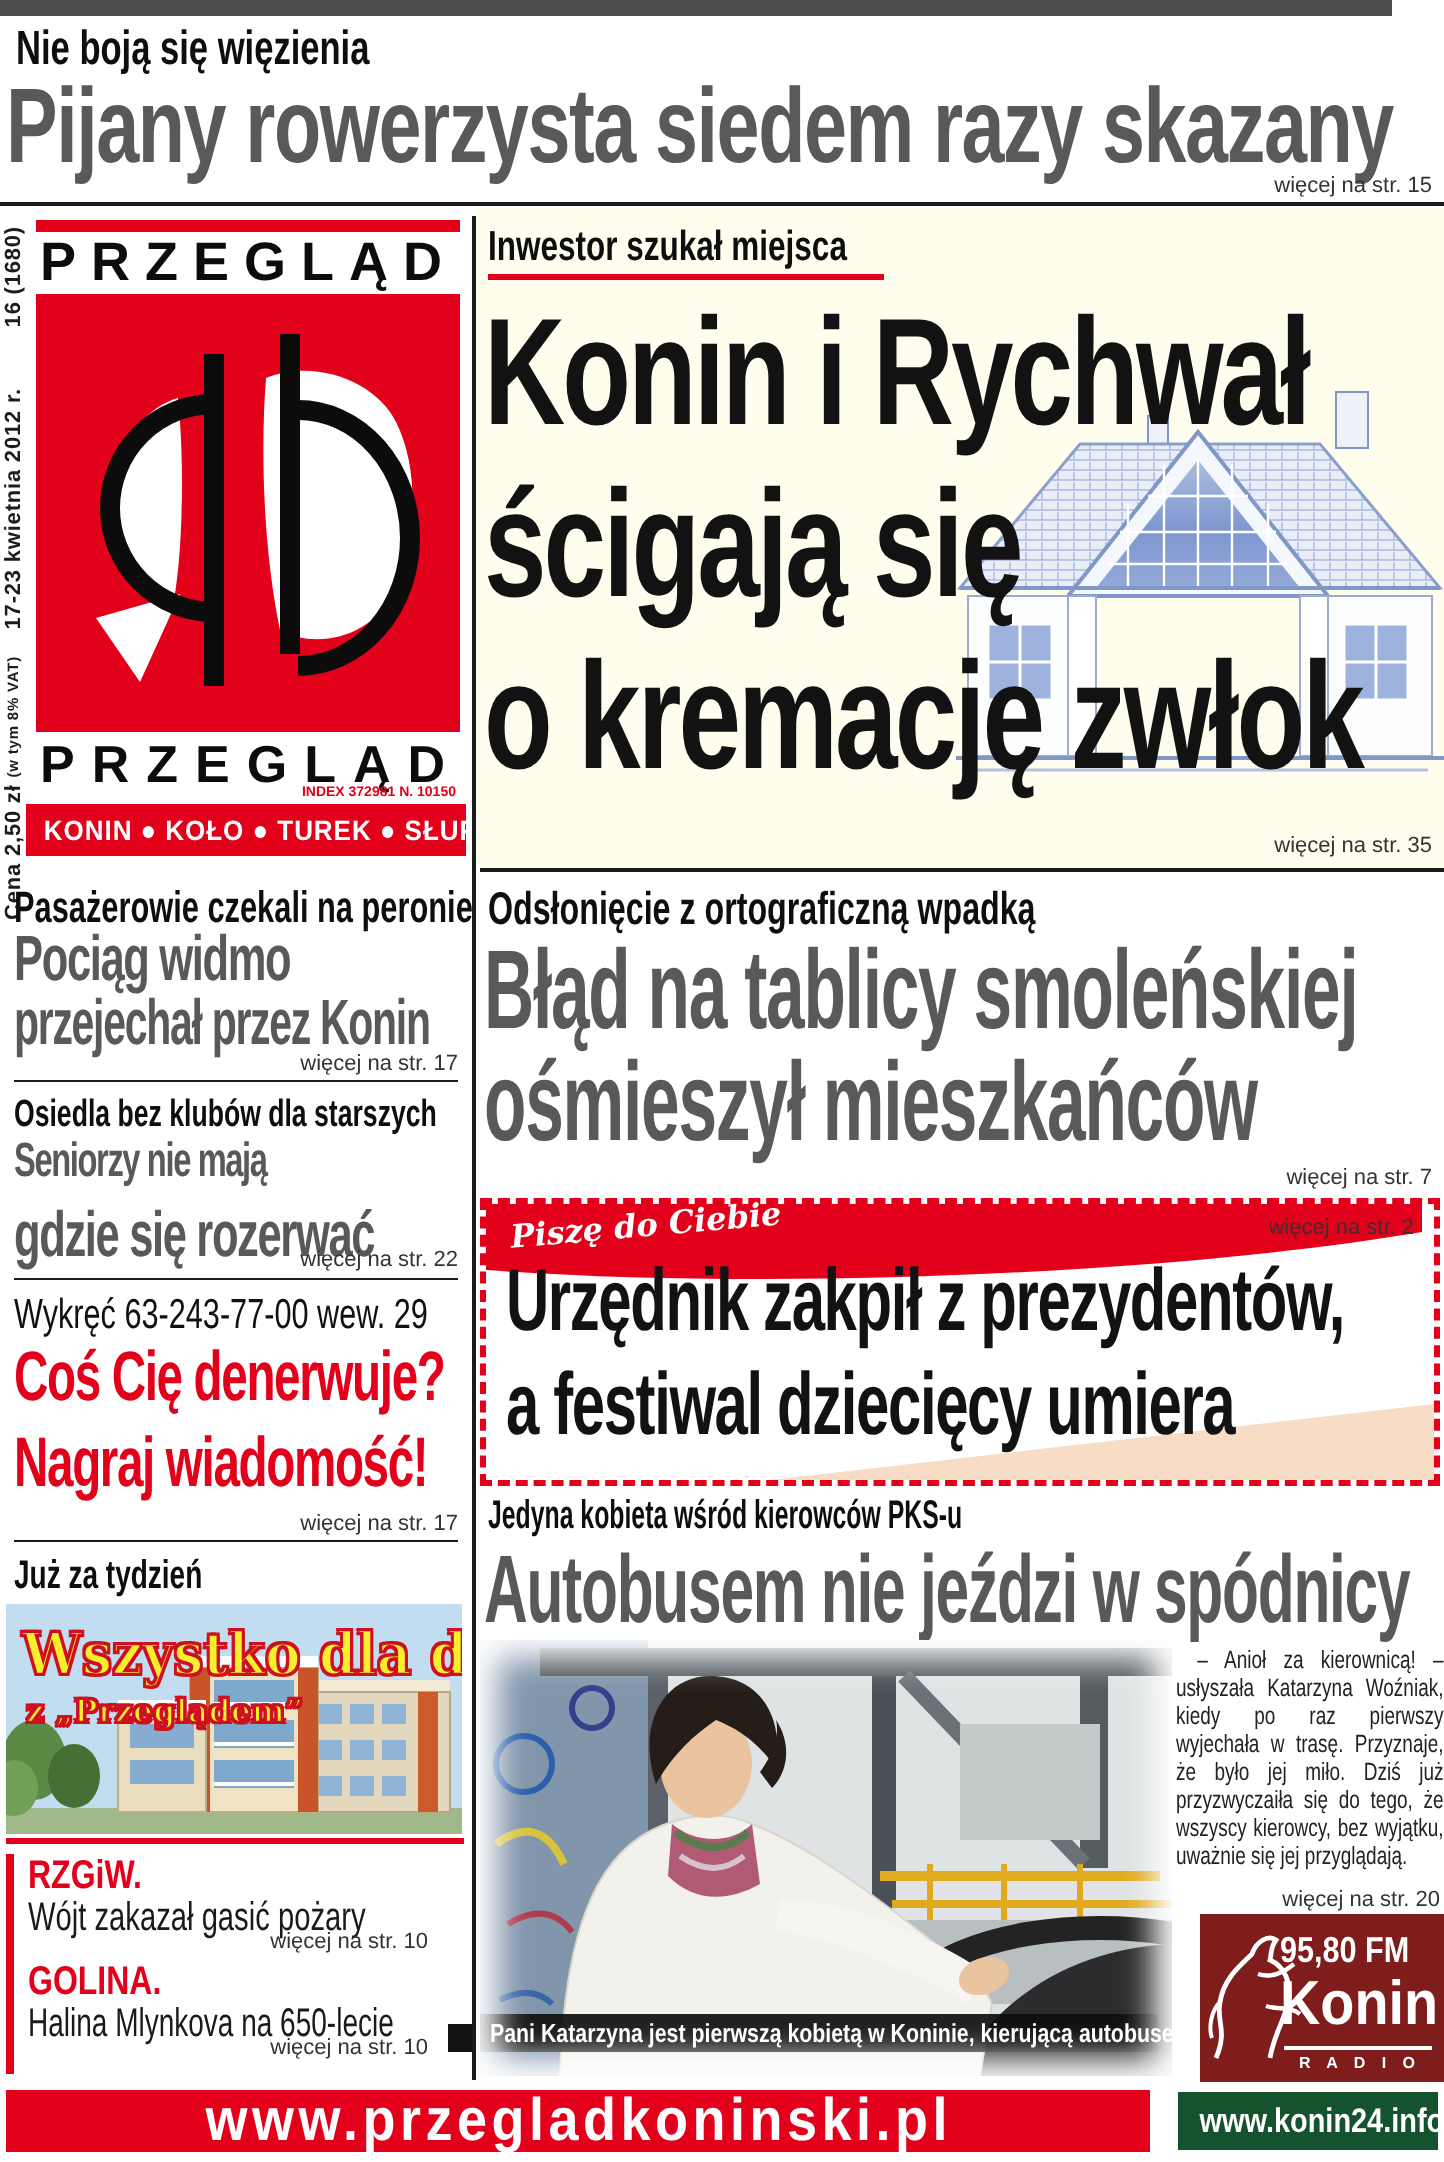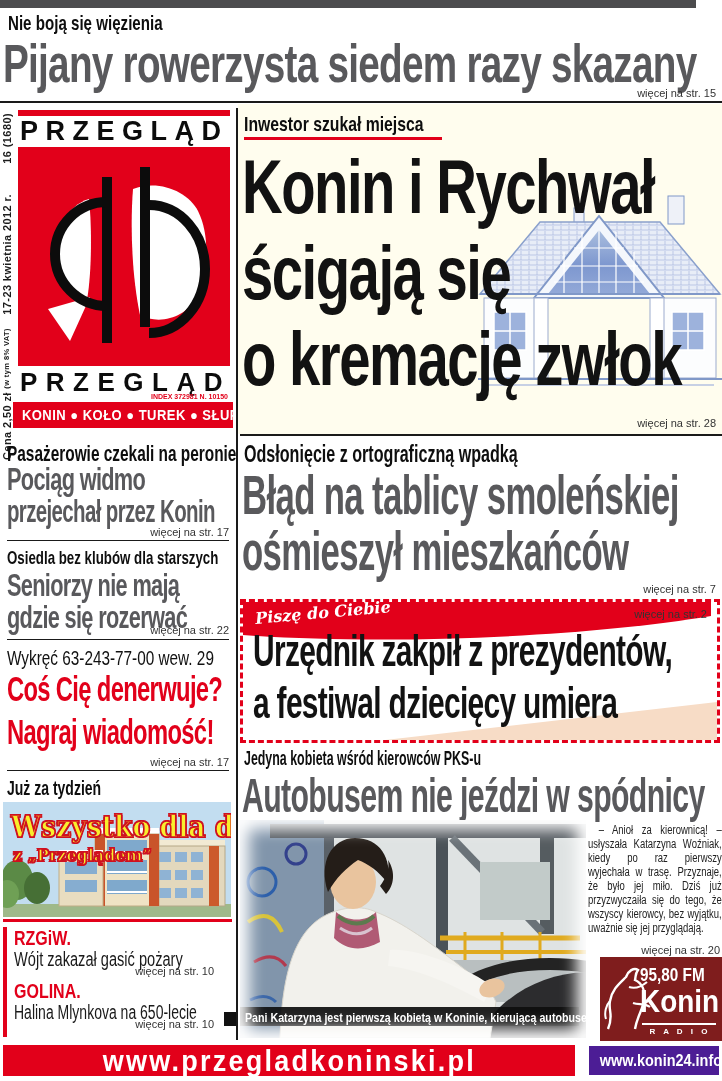--- a/index.html
+++ b/index.html
@@ -22,21 +22,21 @@
   .photo-vignette{position:absolute;inset:0;box-shadow:inset 0 0 16px 9px #fff;pointer-events:none}
   .adtitle{font-family:"DejaVu Serif",serif;font-weight:700;color:#f8ef2d;
            -webkit-text-stroke:1.3px #cf1020;
            text-shadow:1px 1px 0 #cf1020,-1px -1px 0 #cf1020,1px -1px 0 #cf1020,-1px 1px 0 #cf1020}
   .script{font-family:"DejaVu Serif",serif;font-style:italic;font-weight:700;color:#fff}
 </style>
 </head>
 <body>
 
 <div class="a" style="left:0;top:0;width:696px;height:8px;background:#4c4c4e"></div>
-<div class="a" style="left:8px;top:11px;font-size:21px">
+<div class="a" style="left:8px;top:11px;font-size:24px">
   <span class="cx kick" style="transform:scaleX(.72)">Nie boją się więzienia</span>
 </div>
 <div class="a" style="left:3px;top:33px;font-size:53px">
   <span class="cx hl gray" style="transform:scaleX(.73)">Pijany rowerzysta siedem razy skazany</span>
 </div>
 <div class="more" style="left:0;top:87px;width:716px">więcej na str. 15</div>
 <div class="hr" style="left:0;top:101px;width:722px;height:2px"></div>
 
 <div class="vert" style="top:113px">16 (1680)</div>
 <div class="vert" style="top:194px">17-23 kwietnia 2012 r.</div>
@@ -67,21 +67,21 @@
   <span class="cx kick" style="transform:scaleX(.7)">Pasażerowie czekali na peronie</span></div>
 <div class="a" style="left:7px;top:461px;font-size:32px">
   <span class="cx hl gray" style="transform:scaleX(.68)">Pociąg widmo</span></div>
 <div class="a" style="left:7px;top:493px;font-size:32px">
   <span class="cx hl gray" style="transform:scaleX(.64)">przejechał przez Konin</span></div>
 <div class="more" style="left:7px;top:526px;width:222px">więcej na str. 17</div>
 <div class="hr" style="left:7px;top:540px;width:222px;height:1px"></div>
 
 <div class="a" style="left:7px;top:547px;font-size:19px">
   <span class="cx kick" style="transform:scaleX(.7)">Osiedla bez klubów dla starszych</span></div>
-<div class="a" style="left:7px;top:567px;font-size:32px">
+<div class="a" style="left:7px;top:567px;font-size:24px">
   <span class="cx hl gray" style="transform:scaleX(.68)">Seniorzy nie mają</span></div>
 <div class="a" style="left:7px;top:599px;font-size:32px">
   <span class="cx hl gray" style="transform:scaleX(.68)">gdzie się rozerwać</span></div>
 <div class="more" style="left:7px;top:624px;width:222px">więcej na str. 22</div>
 <div class="hr" style="left:7px;top:639px;width:222px;height:1px"></div>
 
 <div class="a" style="left:7px;top:646px;font-size:21px">
   <span class="cx" style="transform:scaleX(.73);color:#111">Wykręć 63-243-77-00 wew. 29</span></div>
 <div class="a" style="left:7px;top:669px;font-size:35px">
   <span class="cx hl red" style="transform:scaleX(.68)">Coś Cię denerwuje?</span></div>
@@ -182,21 +182,21 @@
 </div>
 <div class="a" style="left:244px;top:112px;font-size:21px">
   <span class="cx kick" style="transform:scaleX(.75)">Inwestor szukał miejsca</span></div>
 <div class="a" style="left:244px;top:137px;width:198px;height:3px;background:#e2001a"></div>
 <div class="a" style="left:242px;top:143px;font-size:76px">
   <span class="cx hl ink" style="transform:scaleX(.74);letter-spacing:-2px">Konin i Rychwał</span></div>
 <div class="a" style="left:242px;top:229px;font-size:76px">
   <span class="cx hl ink" style="transform:scaleX(.74);letter-spacing:-2px">ścigają się</span></div>
 <div class="a" style="left:242px;top:315px;font-size:76px">
   <span class="cx hl ink" style="transform:scaleX(.74);letter-spacing:-2px">o kremację zwłok</span></div>
-<div class="more" style="left:244px;top:417px;width:472px">więcej na str. 28</div>
+<div class="more" style="left:244px;top:417px;width:472px">więcej na str. 35</div>
 <div class="hr" style="left:240px;top:434px;width:482px;height:2px"></div>
 
 <div class="a" style="left:244px;top:441px;font-size:23px">
   <span class="cx kick" style="transform:scaleX(.7)">Odsłonięcie z ortograficzną wpadką</span></div>
 <div class="a" style="left:242px;top:462px;font-size:56px">
   <span class="cx hl gray" style="transform:scaleX(.62)">Błąd na tablicy smoleńskiej</span></div>
 <div class="a" style="left:242px;top:518px;font-size:56px">
   <span class="cx hl gray" style="transform:scaleX(.62)">ośmieszył mieszkańców</span></div>
 <div class="more" style="left:244px;top:583px;width:472px">więcej na str. 7</div>
 
@@ -269,15 +269,15 @@
     <span class="cx b" style="transform:scaleX(.85)">95,80 FM</span></div>
   <div class="a" style="left:40px;top:27px;font-size:31px;color:#fff">
     <span class="cx b" style="transform:scaleX(.9)">Konin</span></div>
   <div class="a" style="left:42px;top:66px;width:74px;height:2px;background:#fff"></div>
   <div class="a b" style="left:42px;top:70px;width:76px;font-size:8px;letter-spacing:3px;color:#fff;text-align:center">R A D I O</div>
 </div>
 
 <div class="a" style="left:3px;top:1045px;width:572px;height:31px;background:#e2001a;text-align:center;line-height:31px">
   <span class="cx ctr b" style="transform:scaleX(.9);font-size:30px;letter-spacing:2.5px;color:#fff">www.przegladkoninski.pl</span>
 </div>
-<div class="a" style="left:589px;top:1046px;width:130px;height:29px;background:#4c1d95;text-align:center;line-height:29px">
+<div class="a" style="left:589px;top:1046px;width:130px;height:29px;background:#14532d;text-align:center;line-height:29px">
   <span class="cx ctr b" style="transform:scaleX(.85);font-size:17px;color:#fff">www.konin24.info</span>
 </div>
 
 </body></html>

